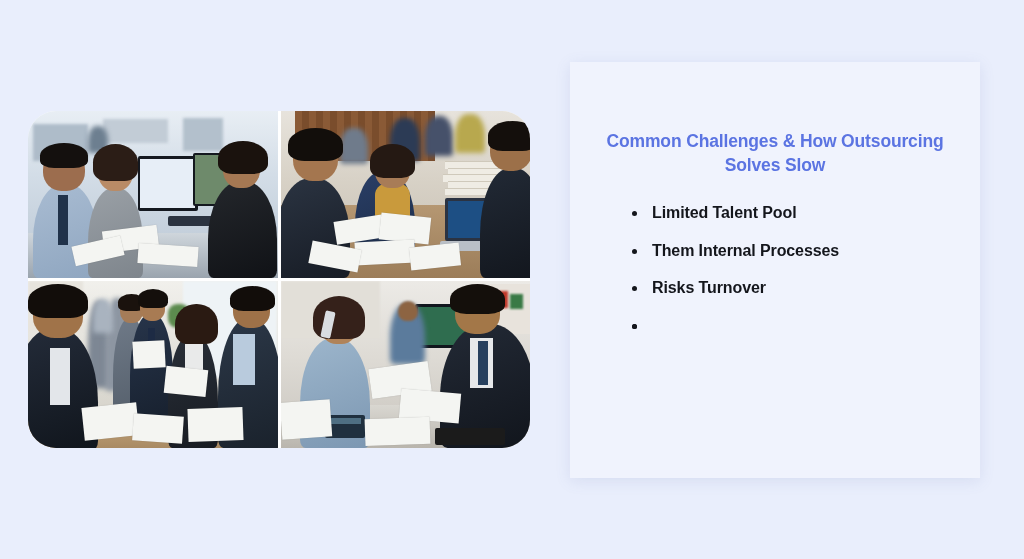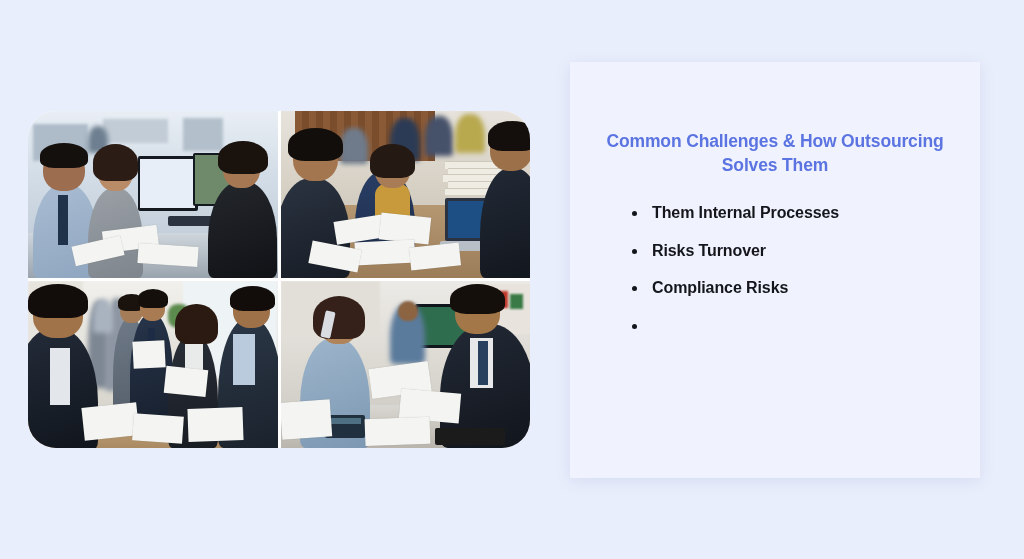--- a/index.html
+++ b/index.html
@@ -245,35 +245,38 @@
         <div style="position:absolute;left:62%;top:88%;width:28%;height:10%;background:#1b1b1b;border-radius:2px;"></div>
       </div>
     </div>
 
   </div>
 
   <div class="card">
 
     <div class="card-title">
       <span>Common Challenges &amp; How Outsourcing</span><br>
-      <span>Solves Them</span>
+      <span>Solves Slow</span>
     </div>
 
     <ul class="bullets">
       <li>
         <span class="dot"></span>
+        <span>Limited Talent Pool</span>
+      </li>
+      <li>
+        <span class="dot"></span>
         <span>Them Internal Processes</span>
       </li>
       <li>
         <span class="dot"></span>
         <span>Risks Turnover</span>
       </li>
       <li>
         <span class="dot"></span>
-        <span>Compliance Risks</span>
       </li>
       <li>
         <span class="dot"></span>
       </li>
     </ul>
 
   </div>
 
 </div>
 

